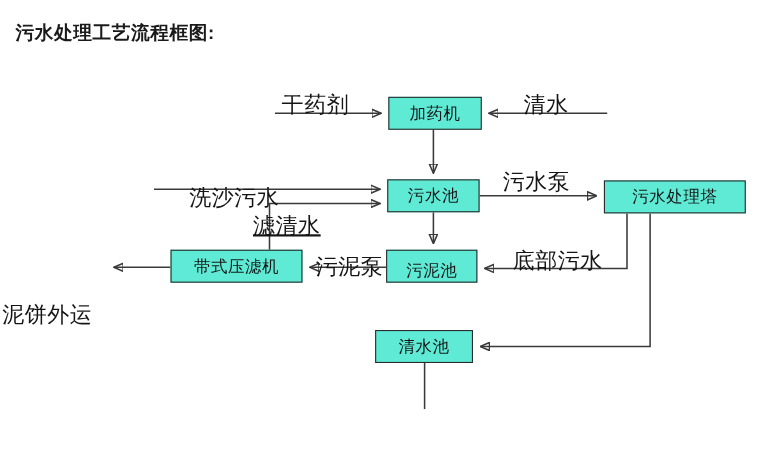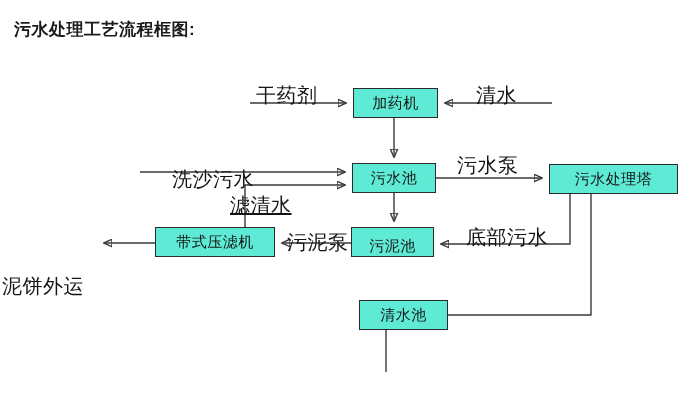--- a/index.html
+++ b/index.html
@@ -114,21 +114,21 @@
   </div>
 
   <div class="node" style="left:155px; top:227px; width:120px; height:30px;">
     <span>带式压滤机</span>
   </div>
 
   <div class="node" style="left:351px; top:227px; width:83px; height:30px;align-items:flex-end;">
     <span>污泥池</span>
   </div>
 
-  <div class="node" style="left:359px; top:300px; width:89px; height:30px;">
+  <div class="node" style="left:341px; top:300px; width:89px; height:30px;">
     <span>清水池</span>
   </div>
 
   <div class="edge-label" style="left:256px; top:82px;">
     <span>干药剂</span>
   </div>
 
   <div class="edge-label" style="left:476px; top:82px;">
     <span>清水</span>
   </div>

